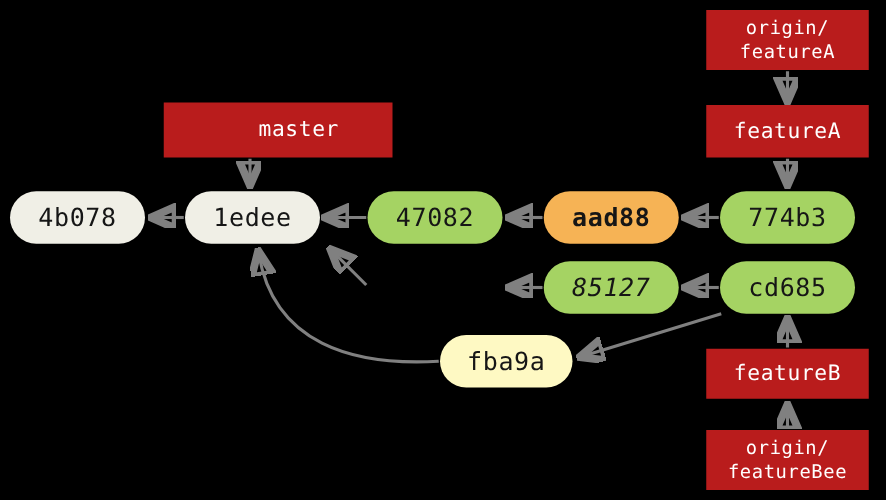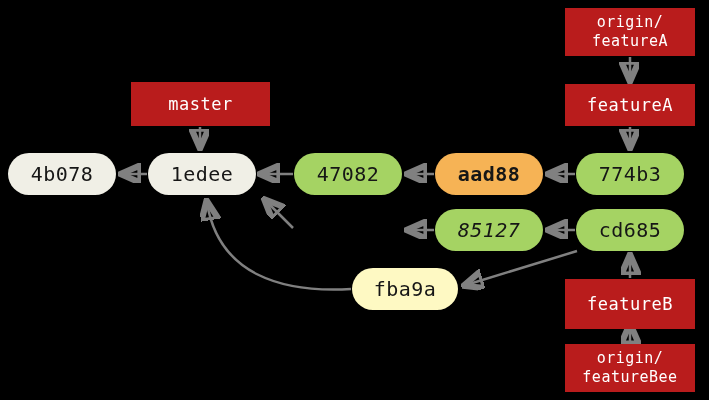--- a/index.html
+++ b/index.html
@@ -59,18 +59,18 @@
   <div class="commit" style="left:294px;top:153px;" data-variant="green">47082</div>
   <div class="commit" style="left:435px;top:153px;font-weight:bold;" data-variant="orange">aad88</div>
   <div class="commit" style="left:576px;top:153px;" data-variant="green">774b3</div>
   <div class="commit" style="left:435px;top:209px;font-style:italic;" data-variant="green">85127</div>
   <div class="commit" style="left:576px;top:209px;" data-variant="green">cd685</div>
   <div class="commit" style="left:352px;top:268px;width:106px;" data-variant="purple">fba9a</div>
 
   <div class="branch two-line" style="left:565px;top:8px;width:130px;height:48px;">origin/
 featureA</div>
   <div class="branch" style="left:565px;top:84px;width:130px;height:42px;">featureA</div>
-  <div class="branch" style="left:131px;top:82px;width:139px;height:44px;">master</div>
-  <div class="branch" style="left:565px;top:279px;width:130px;height:50px;">featureB</div>
+  <div class="branch" style="left:131px;top:82px;width:150px;height:44px;padding-left:33px;">master</div>
+  <div class="branch" style="left:565px;top:279px;width:130px;height:40px;">featureB</div>
   <div class="branch two-line" style="left:565px;top:344px;width:130px;height:48px;">origin/
 featureBee</div>
 
 </div>
 
 </body></html>

